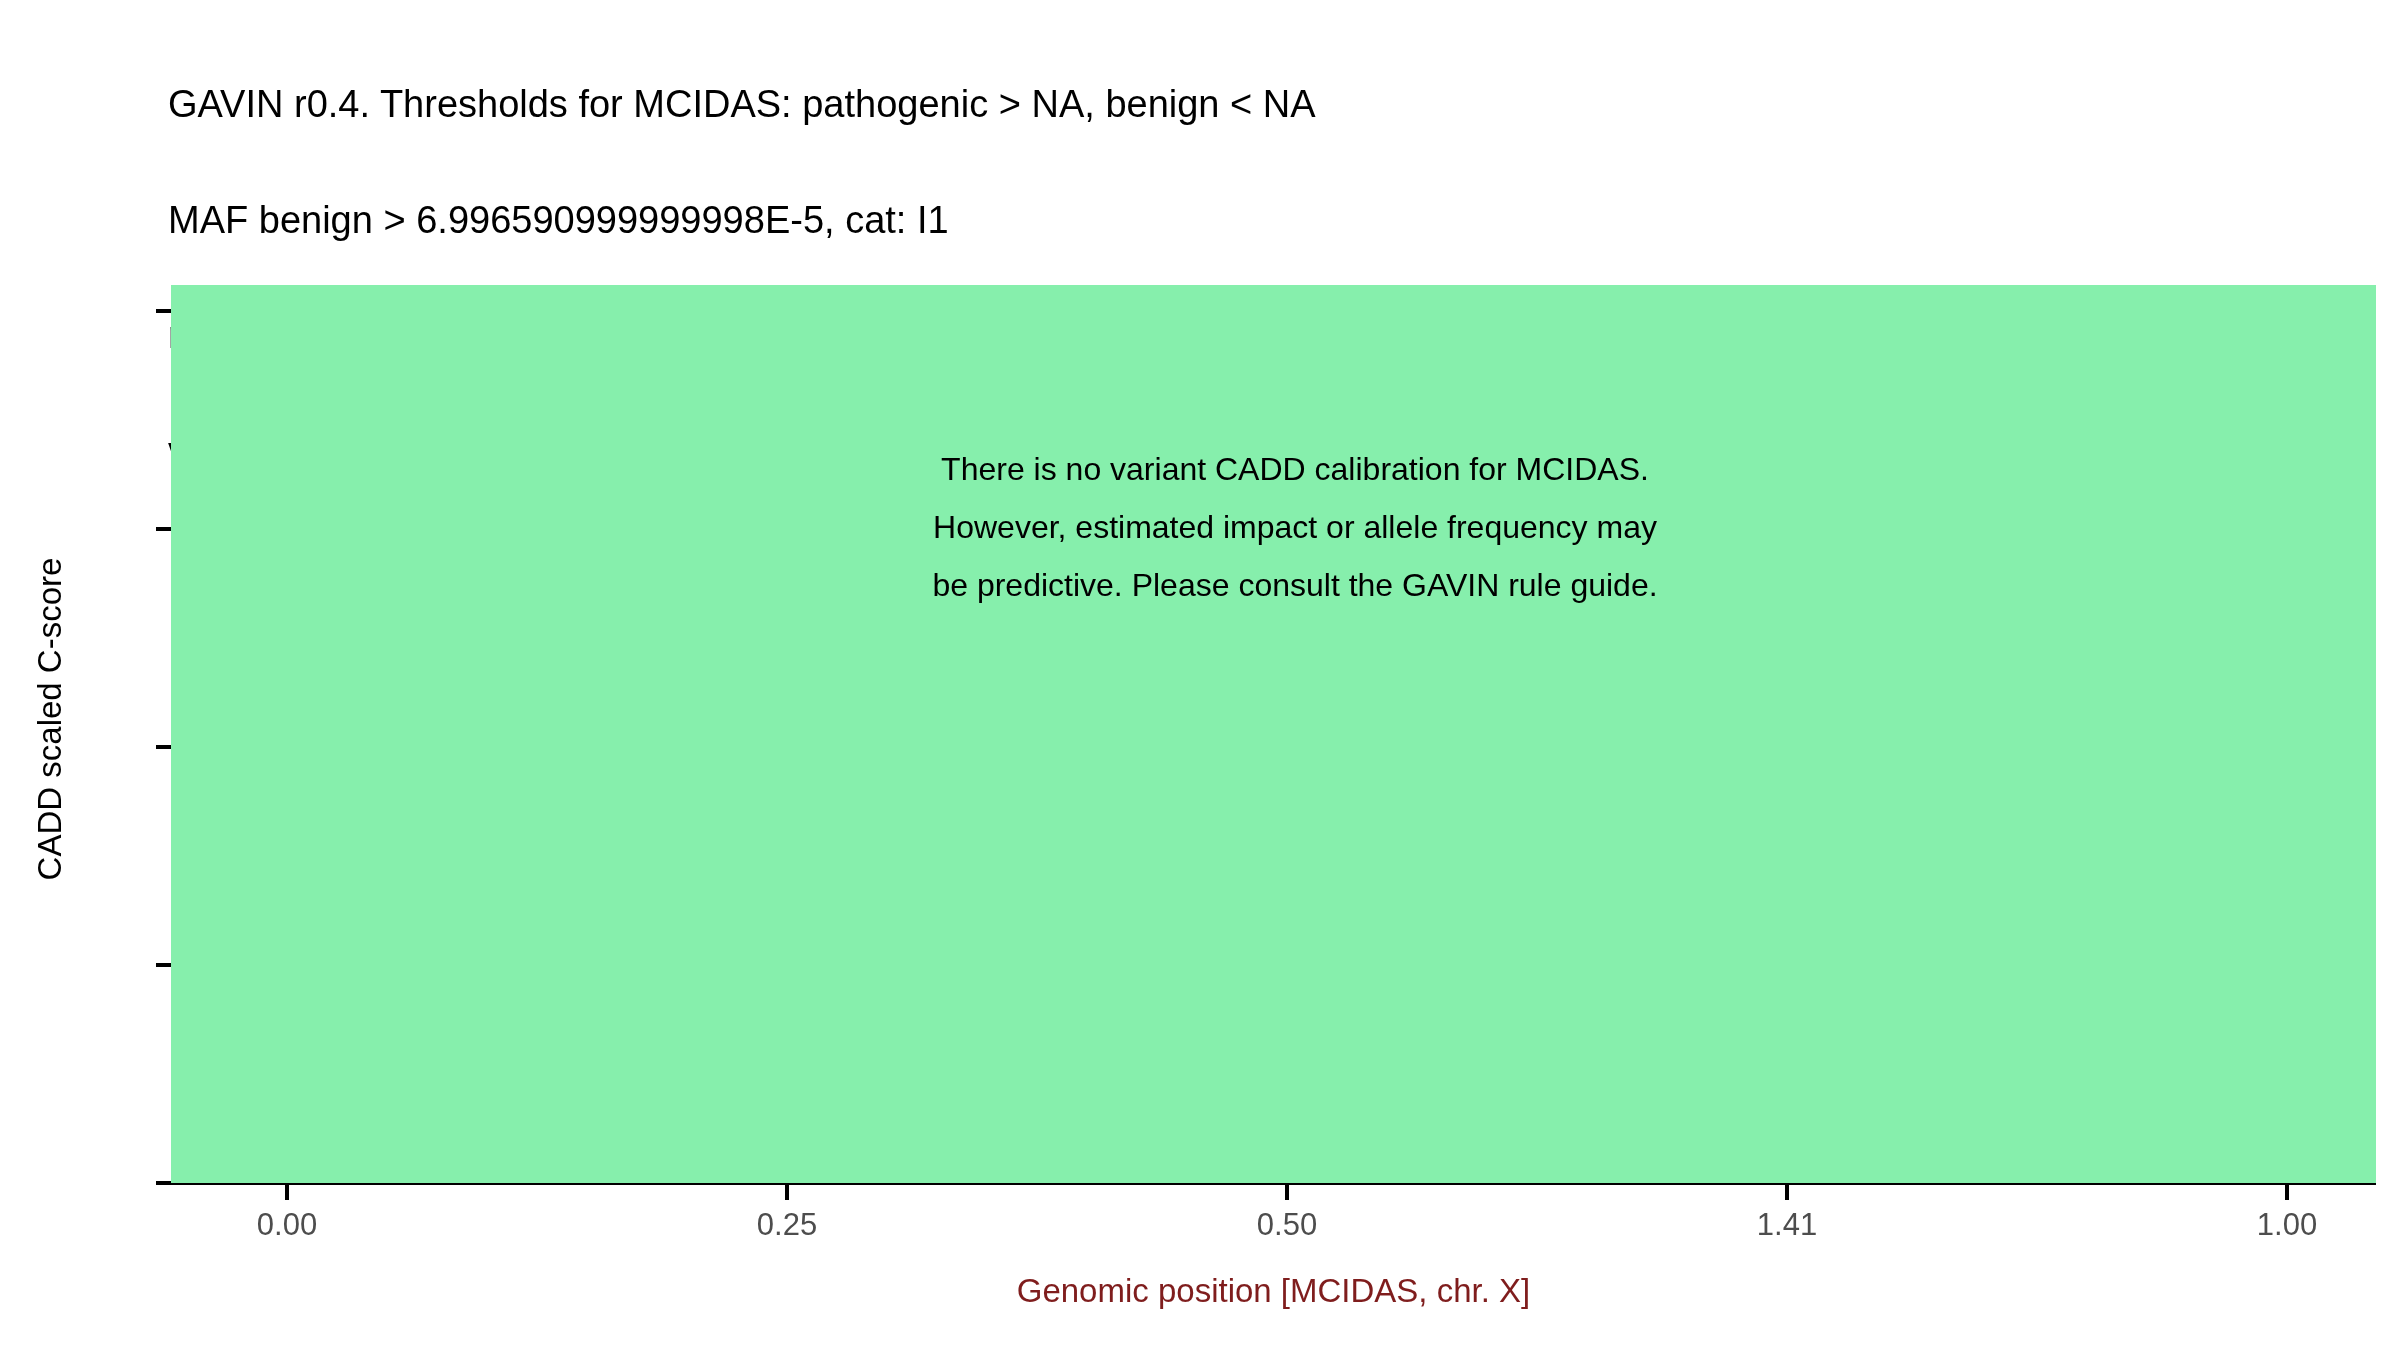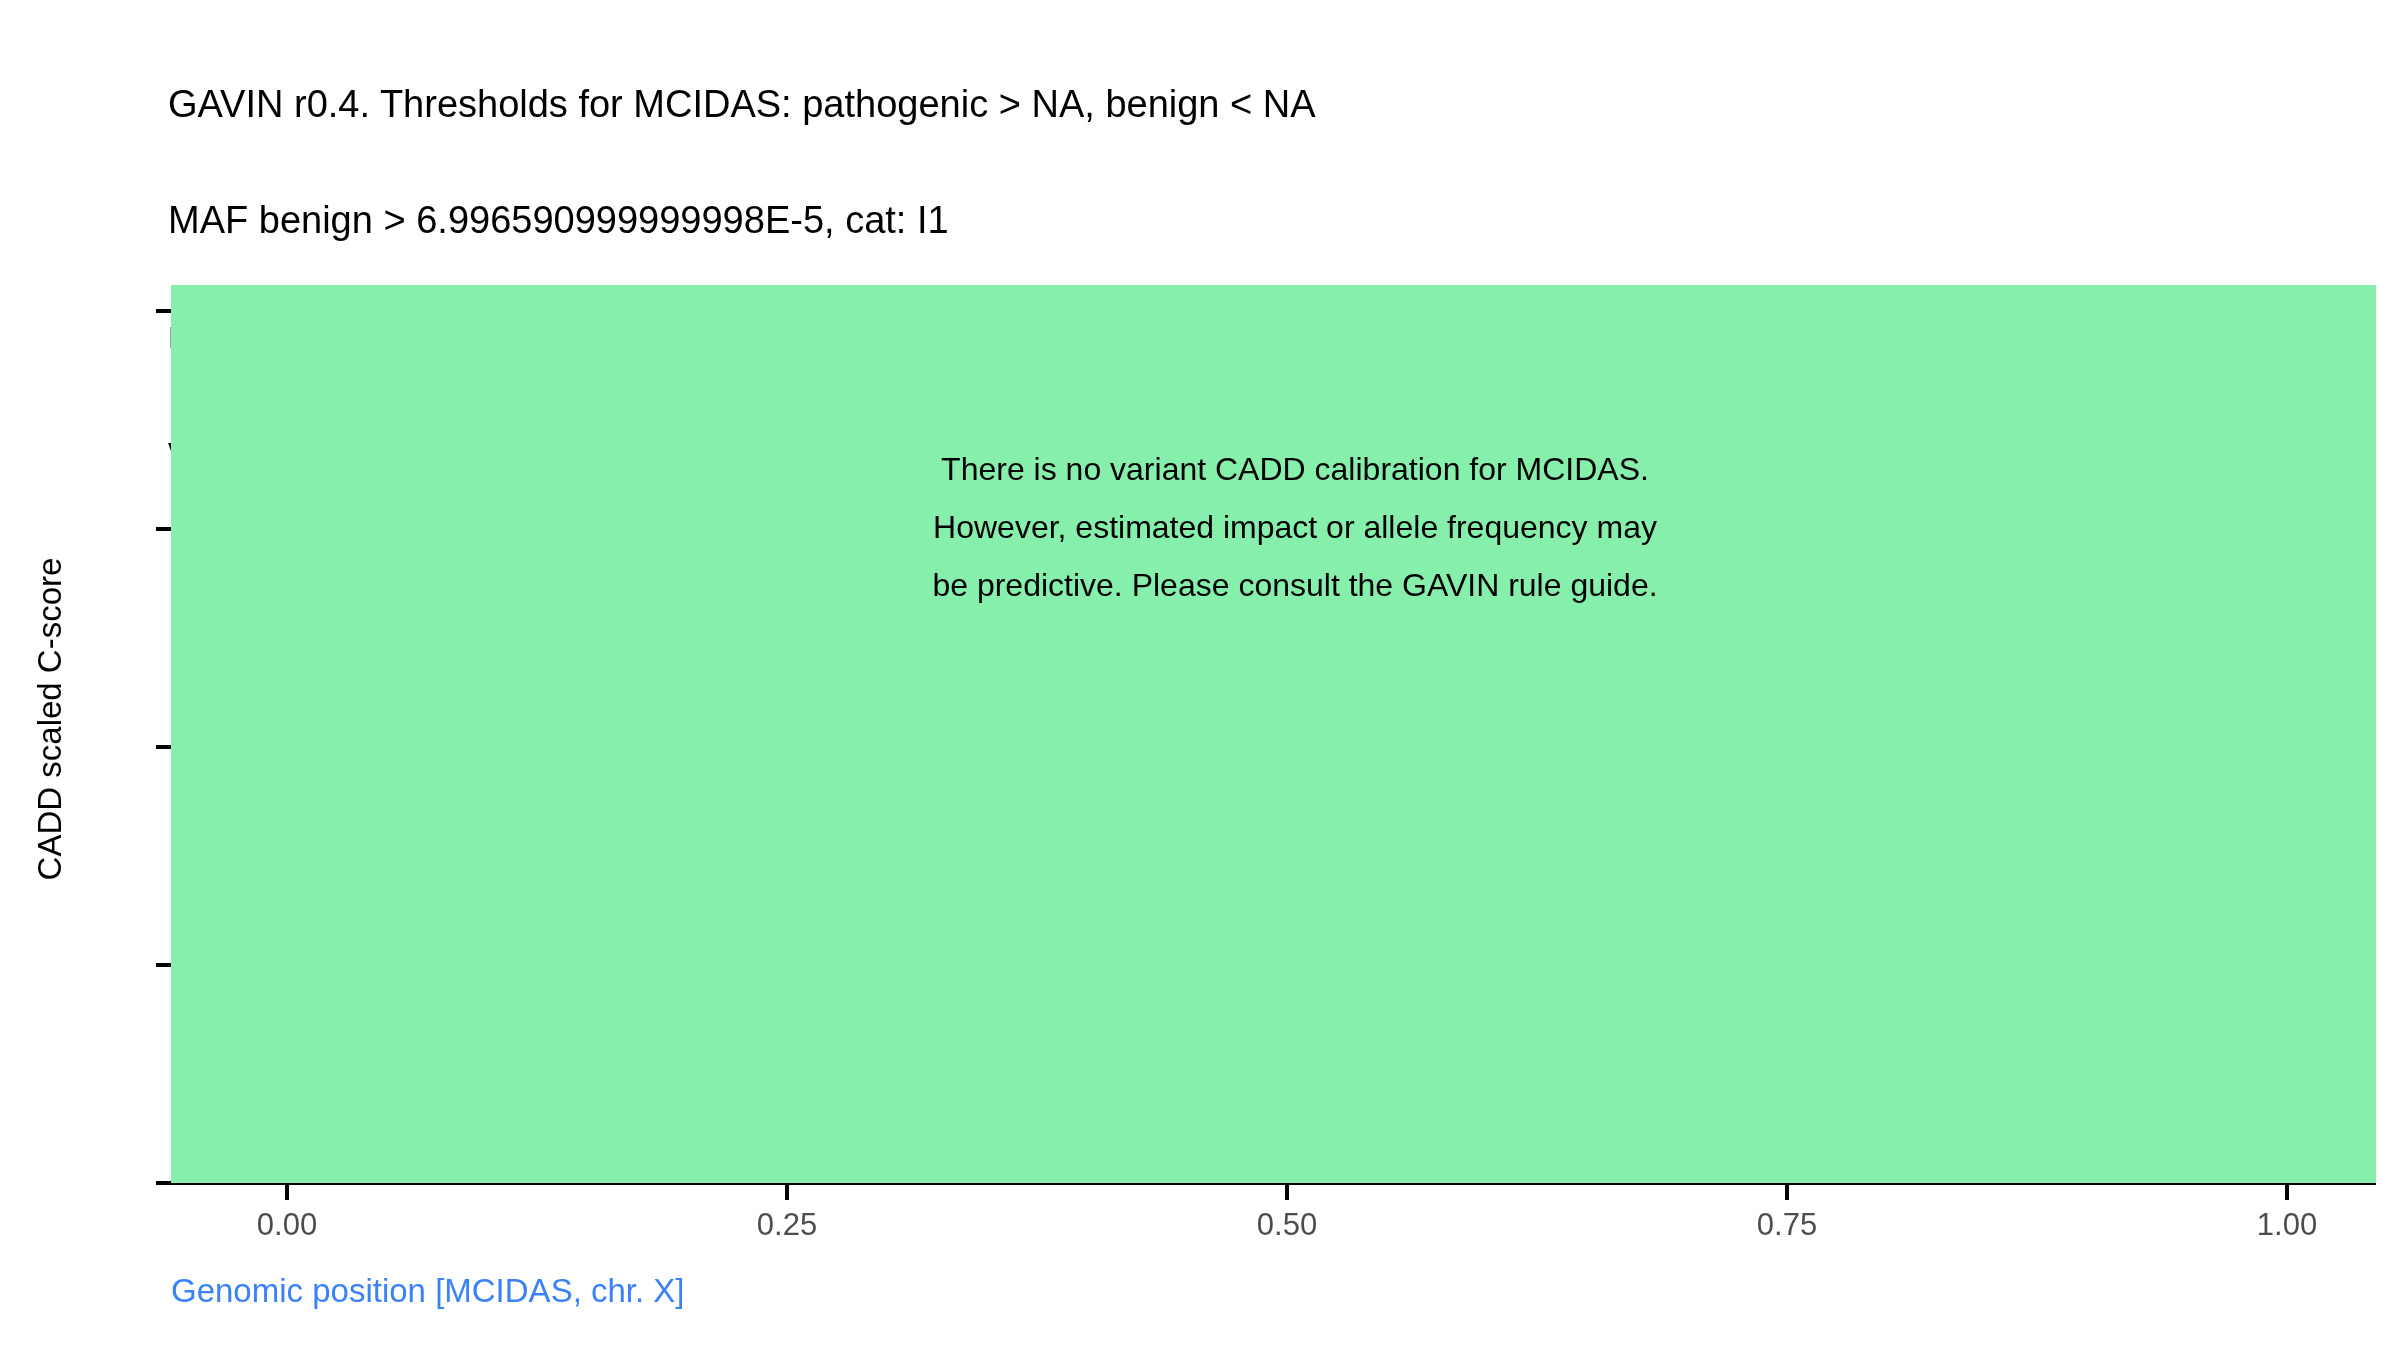--- a/index.html
+++ b/index.html
@@ -114,22 +114,23 @@
     text-align: center;
     font-size: 31px;
     color: #4d4d4d;
     line-height: 34px;
   }
   #x-axis-title {
     position: absolute;
     left: 171px;
     top: 1272px;
     width: 2205px;
+    text-align: center;
     font-size: 33px;
-    color: #3b82f6;
+    color: #7f1d1d;
   }
 
   
   #panel-message {
     position: absolute;
     left: 745px;
     top: 440px;
     width: 1100px;
     text-align: center;
     font-size: 32px;
@@ -183,21 +184,21 @@
     <div class="x-tick-mark" style="left:277px;"></div>
     <div class="x-tick-label" style="left:279px;">0.00</div>
 
     <div class="x-tick-mark" style="left:777px;"></div>
     <div class="x-tick-label" style="left:779px;">0.25</div>
 
     <div class="x-tick-mark" style="left:1277px;"></div>
     <div class="x-tick-label" style="left:1279px;">0.50</div>
 
     <div class="x-tick-mark" style="left:1777px;"></div>
-    <div class="x-tick-label" style="left:1779px;">0.75</div>
+    <div class="x-tick-label" style="left:1779px;">1.41</div>
 
     <div class="x-tick-mark" style="left:2277px;"></div>
     <div class="x-tick-label" style="left:2279px;">1.00</div>
   </div>
 
   <div id="x-axis-title">Genomic position [MCIDAS, chr. X]</div>
 
 </div>
 
 </body></html>

